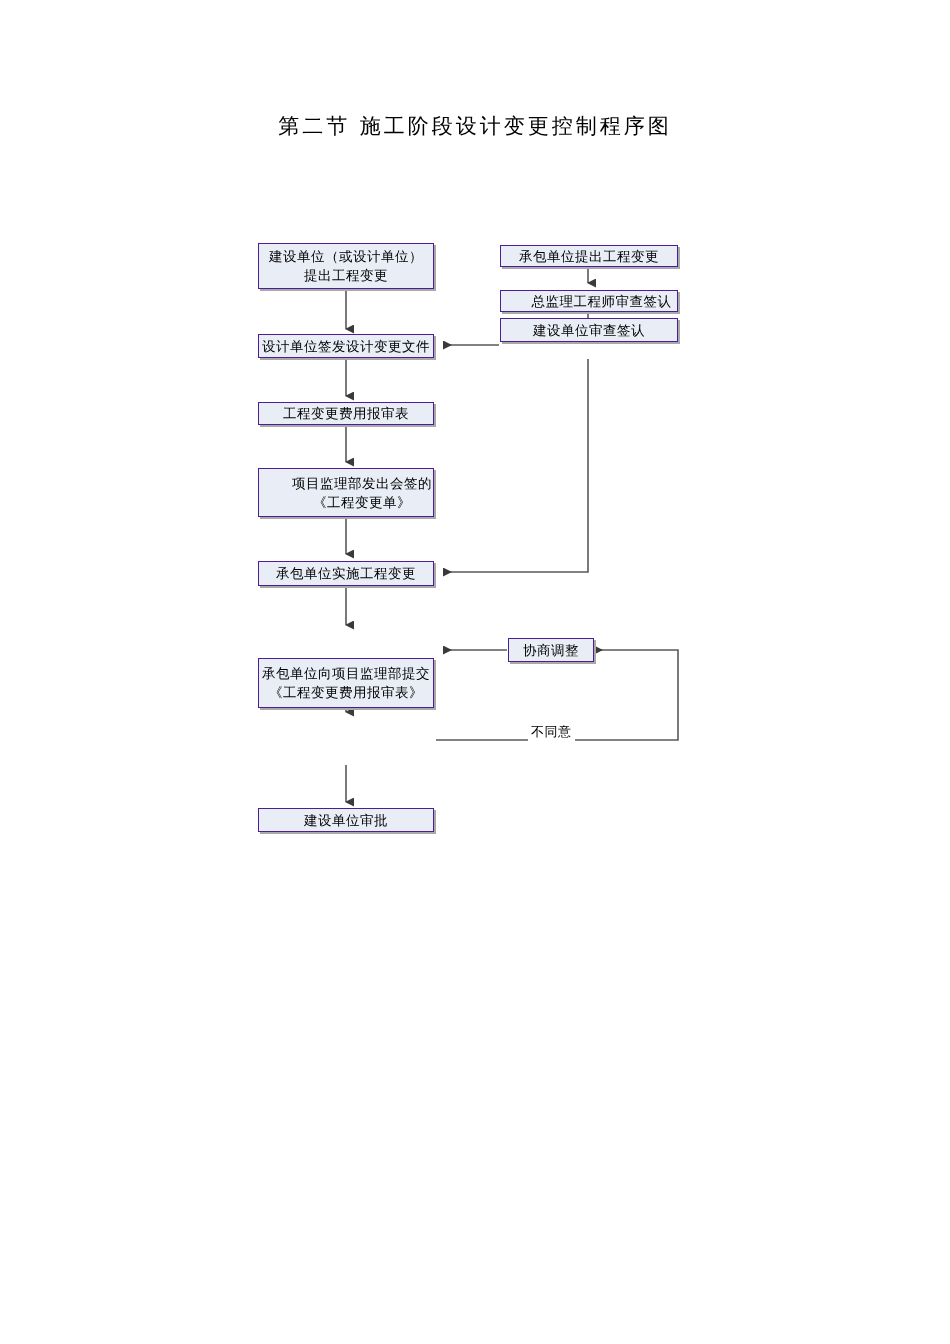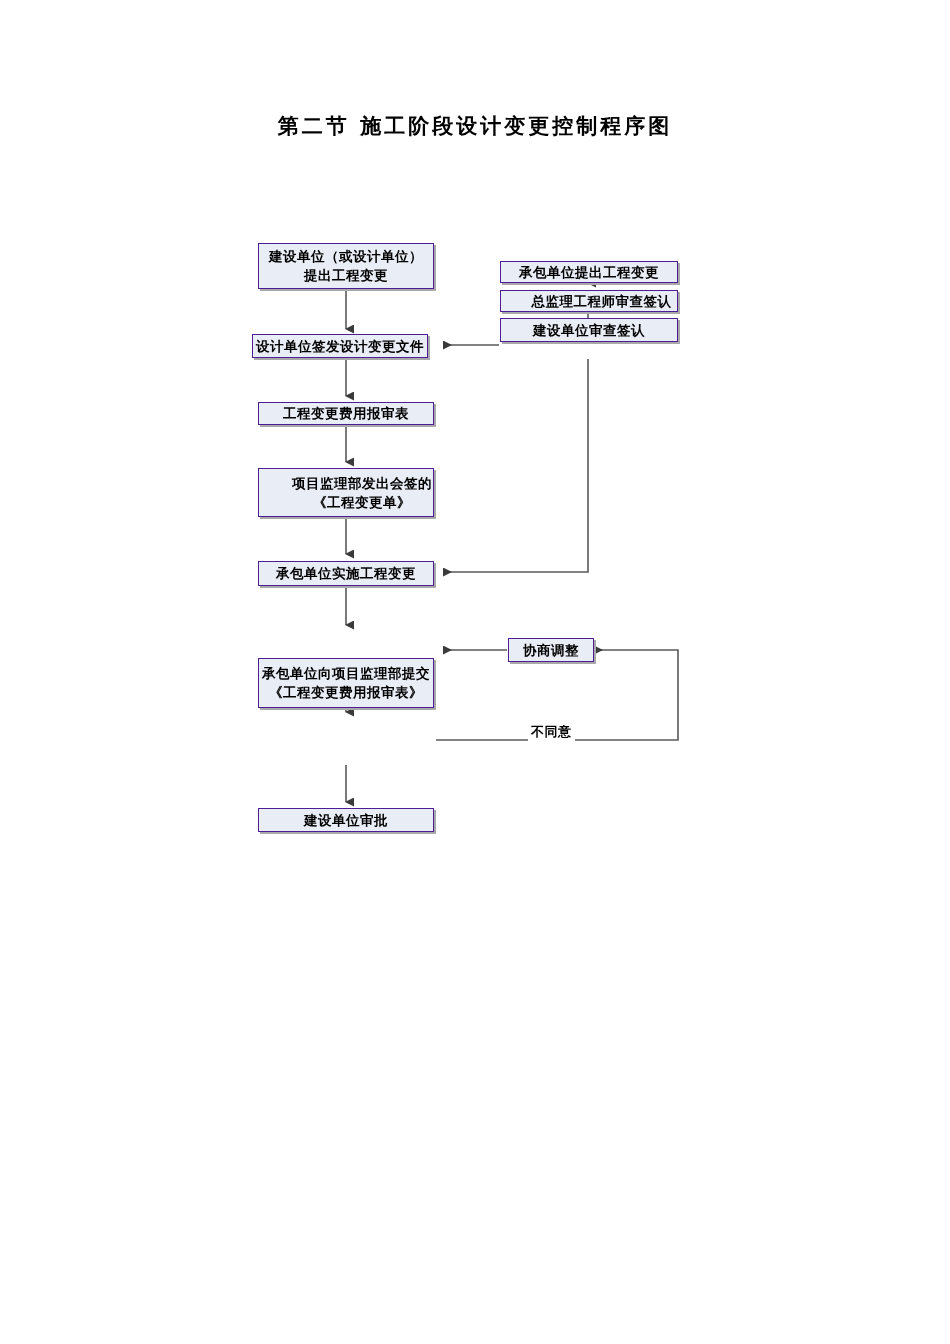--- a/index.html
+++ b/index.html
@@ -13,21 +13,20 @@
     position: relative;
     font-family: "DejaVu Sans", "Liberation Sans", sans-serif;
     overflow: hidden;
   }
   #page {
     position: absolute;
     left: 0; top: 0;
     width: 950px;
     height: 1016px;
     background: #ffffff;
-    font-weight: bold;
   }
   .title {
     position: absolute;
     left: 0;
     top: 112px;
     width: 950px;
     text-align: center;
     font-size: 21px;
     letter-spacing: 3px;
     color: #000000;
@@ -112,27 +111,27 @@
 
       <polyline points="436,740 678,740 678,650 595,650" marker-end="url(#arrowLeft)"></polyline>
 
       <line x1="346" y1="765" x2="346" y2="802" marker-end="url(#arrowDown)"></line>
     </g>
   </svg>
 
   <div class="node" style="left:258px; top:243px; width:176px; height:46px;">建设单位（或设计单位）
 提出工程变更</div>
 
-  <div class="node" style="left:500px; top:245px; width:178px; height:22px;margin-top:16px;">承包单位提出工程变更</div>
+  <div class="node" style="left:500px; top:245px; width:178px; height:22px;">承包单位提出工程变更</div>
 
   <div class="node" style="left:500px; top:290px; width:178px; height:22px;padding-left:25px;">总监理工程师审查签认</div>
 
   <div class="node" style="left:500px; top:318px; width:178px; height:24px;">建设单位审查签认</div>
 
-  <div class="node" style="left:252px; top:334px; width:176px; height:24px;text-align:right;">设计单位签发设计变更文件</div>
+  <div class="node" style="left:258px; top:334px; width:176px; height:24px;text-align:right;">设计单位签发设计变更文件</div>
 
   <div class="node" style="left:258px; top:402px; width:176px; height:23px;">工程变更费用报审表</div>
 
   <div class="node" style="left:258px; top:468px; width:176px; height:49px;padding-left:32px;">项目监理部发出会签的
 《工程变更单》</div>
 
   <div class="node" style="left:258px; top:561px; width:176px; height:25px;">承包单位实施工程变更</div>
 
   <div class="node" style="left:258px; top:630px; width:176px; height:50px;margin-top:28px;">承包单位向项目监理部提交
 《工程变更费用报审表》</div>

